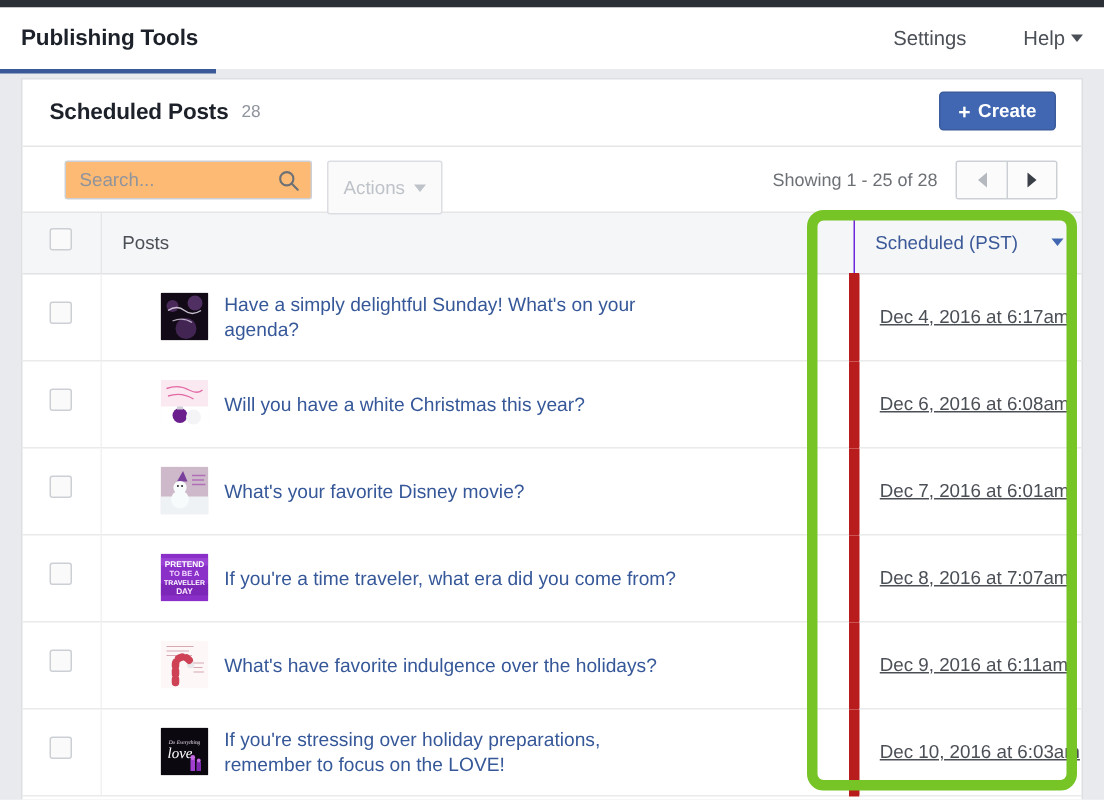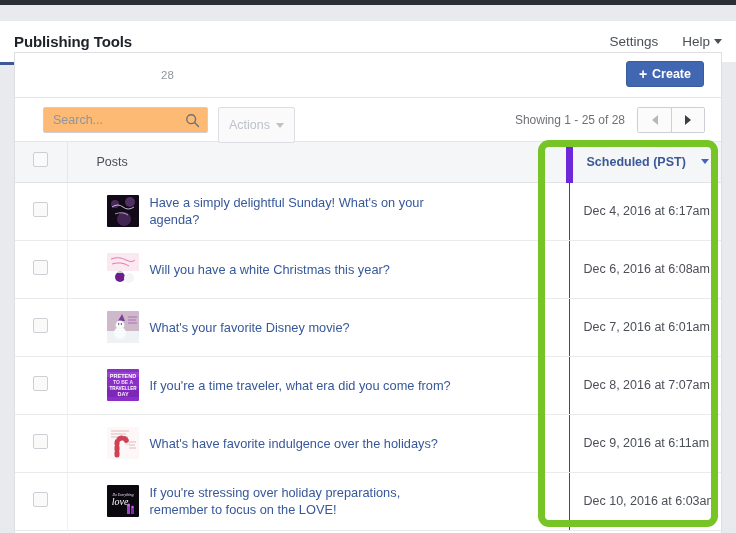--- a/index.html
+++ b/index.html
@@ -14,36 +14,35 @@
   
   .top-strip {
     position: absolute; left: 0; top: 0; width: 736px; height: 5px;
     background: #2b2f36;
   }
 
   
   .navbar {
     position: absolute; left: 0; top: 5px; width: 736px; height: 41px;
     background: #ffffff;
-    margin-top: 16px;
   }
   .nav-tab {
     position: absolute; left: 14px; top: 0; height: 41px;
     display: flex; align-items: center;
     font-size: 15px; font-weight: bold; color: #1d2129;
     letter-spacing: -0.1px;
     cursor: pointer;
   }
   .nav-tab-underline {
     position: absolute; left: 0; top: 41px; width: 144px; height: 3px;
     background: #3b5998;
   }
   .nav-right {
     position: absolute; right: 14px; top: 0; height: 41px;
-    display: flex; align-items: center; gap: 24px;
+    display: flex; align-items: center; gap: 38px;
   }
   .nav-link {
     font-size: 13.5px; color: #4b4f56; cursor: pointer;
     display: flex; align-items: center; gap: 4px;
   }
   .caret-dn {
     width: 0; height: 0;
     border-left: 4px solid transparent;
     border-right: 4px solid transparent;
     border-top: 5px solid #4b4f56;
@@ -154,29 +153,28 @@
   
   .tbl { width: 100%; border-collapse: collapse; table-layout: fixed; }
   .th-row { background: #f5f6f7; height: 40px; }
   .th-row td { border-bottom: 1px solid #e1e2e4; }
   .col-chk  { width: 52px; }
   .col-post { width: 502px; }
   .col-sch  { width: 152px; }
 
   .th-posts {
     font-size: 12.5px; color: #4b4f56;
-    padding-left: 29px;
+    padding-left: 14px;
     border-left: 1px solid #e6e7e9;
   }
   .th-sched {
     font-size: 12.5px; color: #3b5998;
     padding-left: 14px; position: relative;
-    border-left: 7px solid #6d28d9;
+    border-left: 1px solid #6d28d9;
     cursor: pointer;
-    font-weight: bold;
   }
   .th-caret {
     position: absolute; right: 12px; top: 17px;
     width: 0; height: 0;
     border-left: 4px solid transparent;
     border-right: 4px solid transparent;
     border-top: 5px solid #4267b2;
   }
 
   .chk-cell { text-align: center; vertical-align: middle; }
@@ -202,22 +200,23 @@
   }
   .thumb svg { display: block; width: 32px; height: 32px; }
   .post-title {
     font-size: 12.8px; color: #365899;
     line-height: 17px; cursor: pointer;
     max-width: 310px;
   }
   .sched-cell {
     padding-left: 14px;
     font-size: 12.5px; color: #4b4f56;
-    border-left: 1px solid #b91c1c;
+    border-left: 7px solid #b91c1c;
     white-space: nowrap;
+    text-decoration: underline;
   }
 
   
   .annot {
     position: absolute; left: 538px; top: 140px;
     width: 180px; height: 387px;
     border: 7px solid #76c425;
     border-radius: 11px;
     pointer-events: none;
     z-index: 30;
@@ -241,20 +240,21 @@
     <div class="nav-link">
       <span>Help</span>
       <span class="caret-dn"></span>
     </div>
   </div>
 </div>
 
 <div class="card">
 
   <div class="card-head">
+    <div class="card-title">Scheduled Posts</div>
     <div class="card-count">28</div>
     <div class="create-btn">
       <span class="plus-glyph">+</span>
       <span>Create</span>
     </div>
   </div>
 
   <div class="toolbar">
     <div class="search-box">
       <input class="search-input" type="text" placeholder="Search..." style="">

